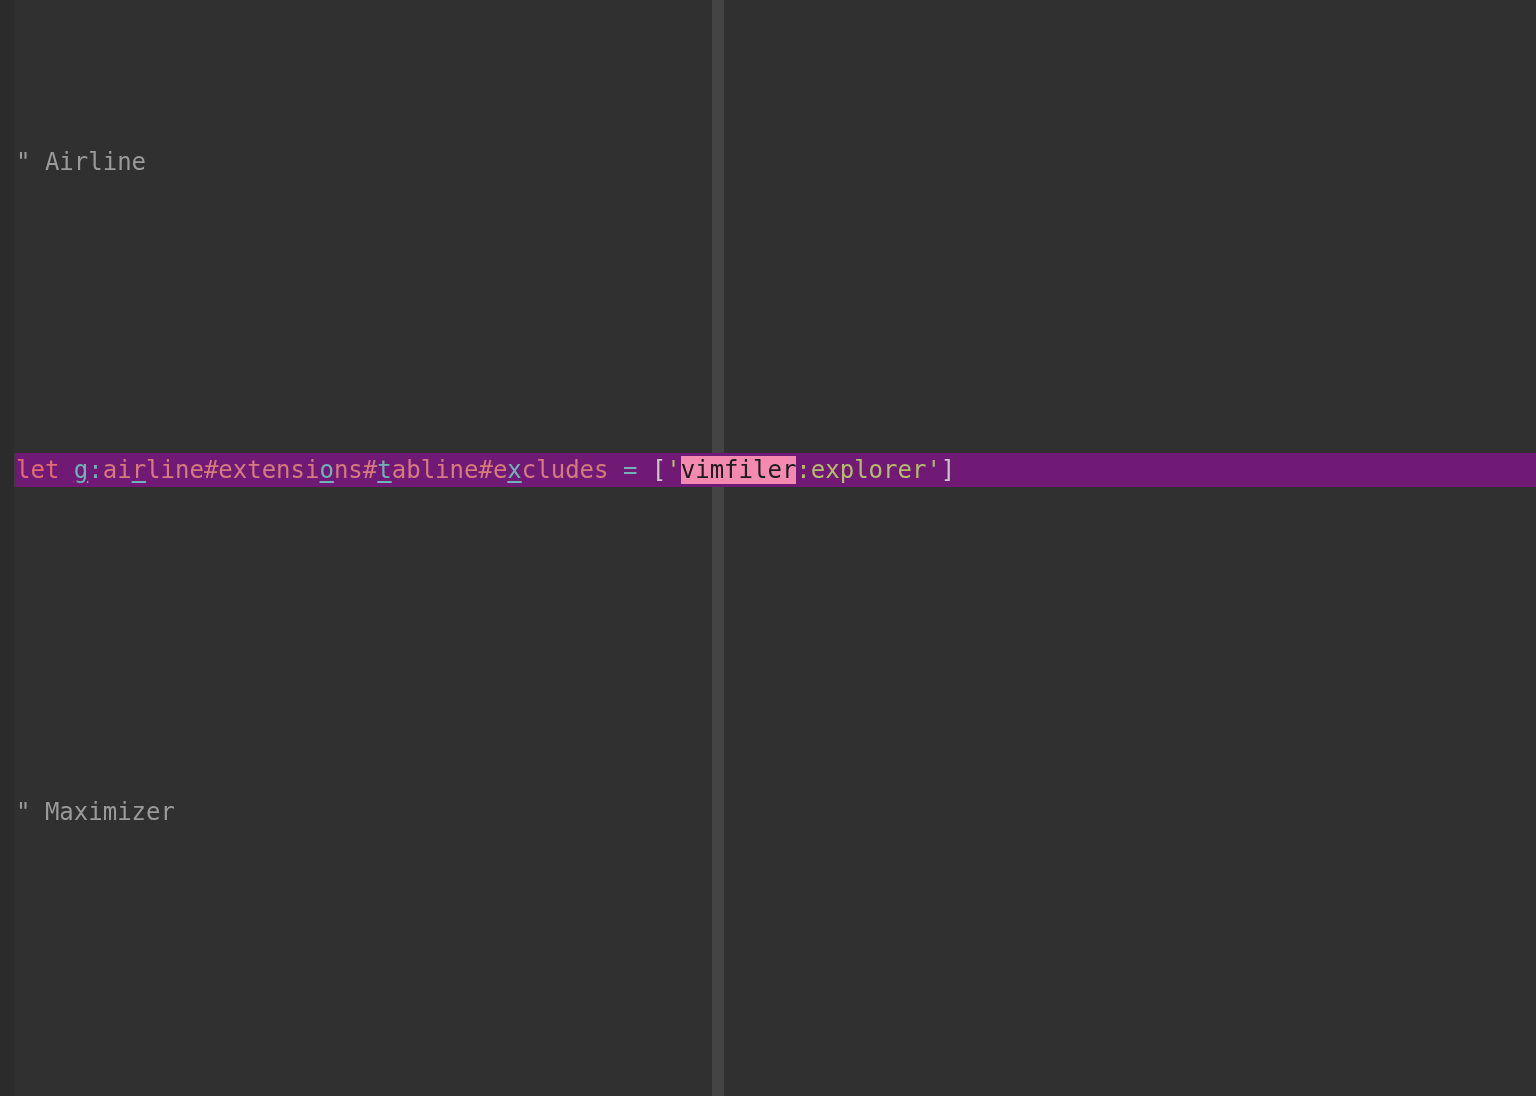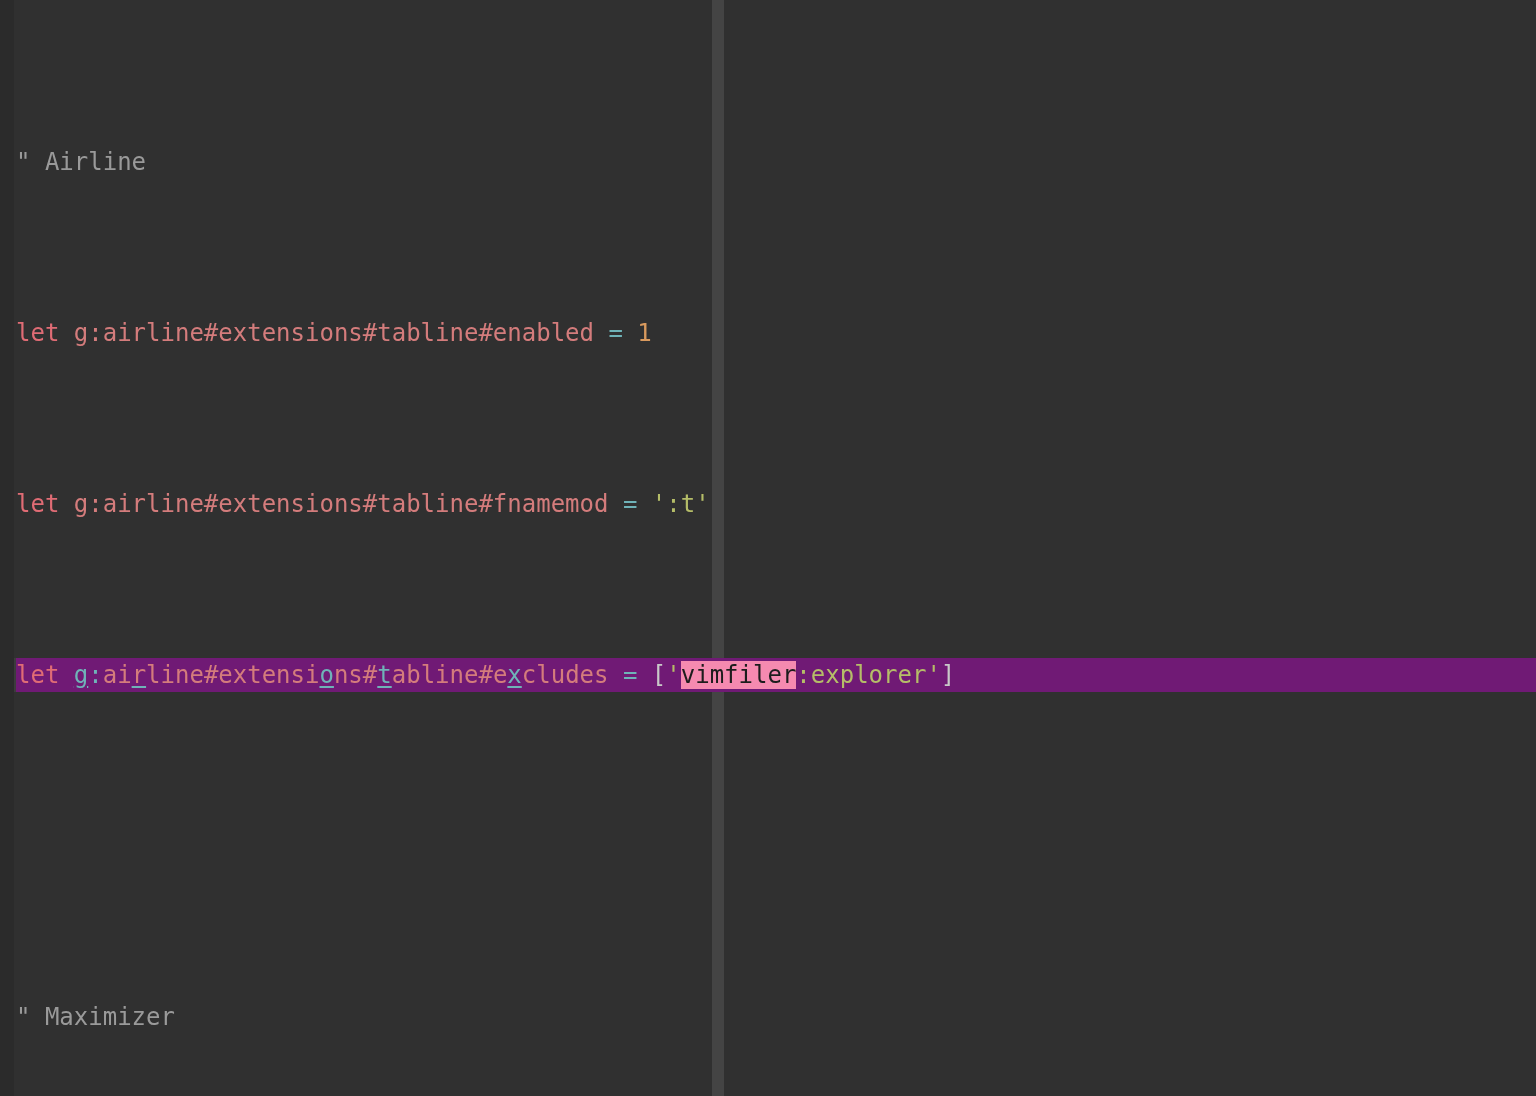--- a/index.html
+++ b/index.html
@@ -84,24 +84,22 @@
 
   <div id="colorcolumn"></div>
   <div id="gutter"></div>
 
   <div id="code">
 
     
     <div class="line"><span class="cmt">" Airline</span></div>
 
     
-    <div class="line"><span class="kw">let</span><span class="id"> g:airline#extensions#tabline#enabled</span><span class="cyan"> = </span><span class="num">1</span></div>
 
     
-    <div class="line"><span class="kw">let</span><span class="id"> g:airline#extensions#tabline#fnamemod</span><span class="cyan"> = </span><span class="str">':t'</span></div>
 
     
     <div class="line cursorline"><span class="kw">let</span><span class="id"> </span><span class="u-cy">g</span><span class="cyan">:</span><span class="id">ai</span><span class="id u">r</span><span class="id">line#extensi</span><span class="u-cy">o</span><span class="id">ns#</span><span class="u-cy">t</span><span class="id">abline#e</span><span class="u-cy">x</span><span class="id">cludes</span><span class="cyan"> = </span><span class="plain">[</span><span class="str">'</span><span class="hl-pink">vimfiler</span><span class="str">:explorer</span><span class="str">'</span><span class="plain">]</span></div>
 
     
     <div class="line">&nbsp;</div>
 
     
     <div class="line"><span class="cmt">" Maximizer</span></div>
 

